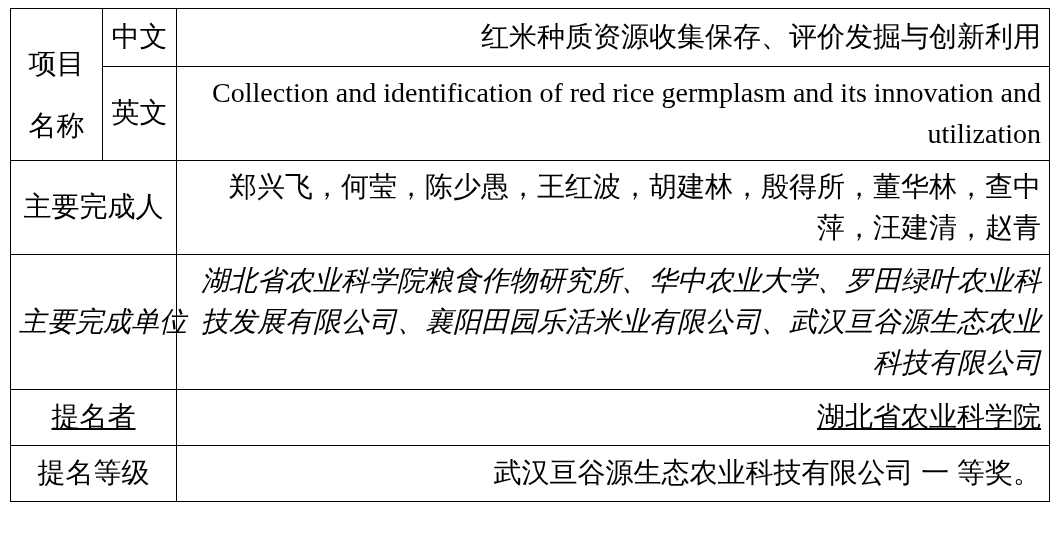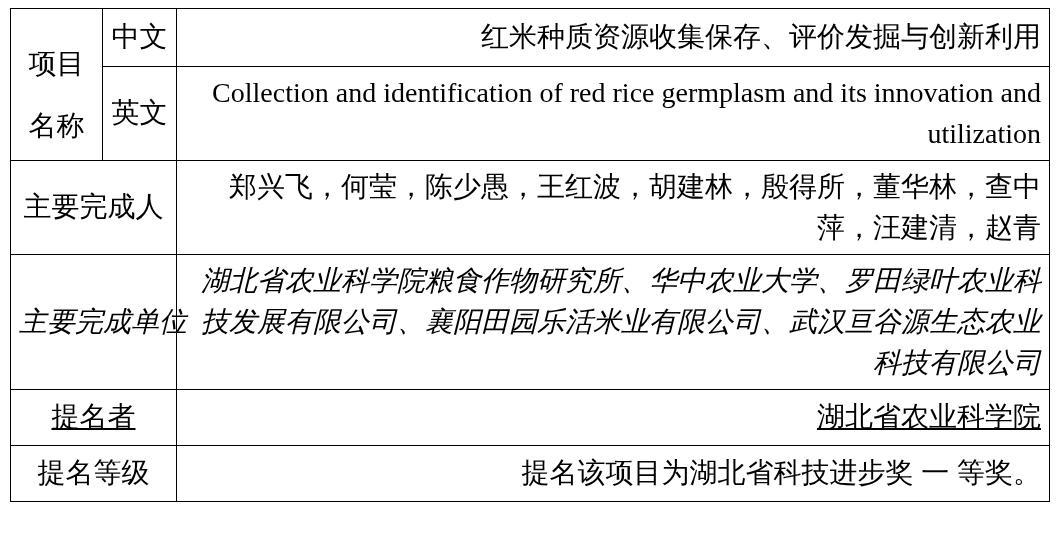--- a/index.html
+++ b/index.html
@@ -97,17 +97,17 @@
       <tr class="row-units">
         <td class="label" colspan="2">主要完成单位</td>
         <td class="value">湖北省农业科学院粮食作物研究所、华中农业大学、罗田绿叶农业科技发展有限公司、襄阳田园乐活米业有限公司、武汉亘谷源生态农业科技有限公司</td>
       </tr>
       <tr class="row-nominator">
         <td class="label" colspan="2">提名者</td>
         <td class="value">湖北省农业科学院</td>
       </tr>
       <tr class="row-grade">
         <td class="label" colspan="2">提名等级</td>
-        <td class="value">提名该项目为湖北省科技进步奖 一 等奖。</td>
+        <td class="value">武汉亘谷源生态农业科技有限公司 一 等奖。</td>
       </tr>
     </tbody>
   </table>
 </div>
 
 </body></html>

